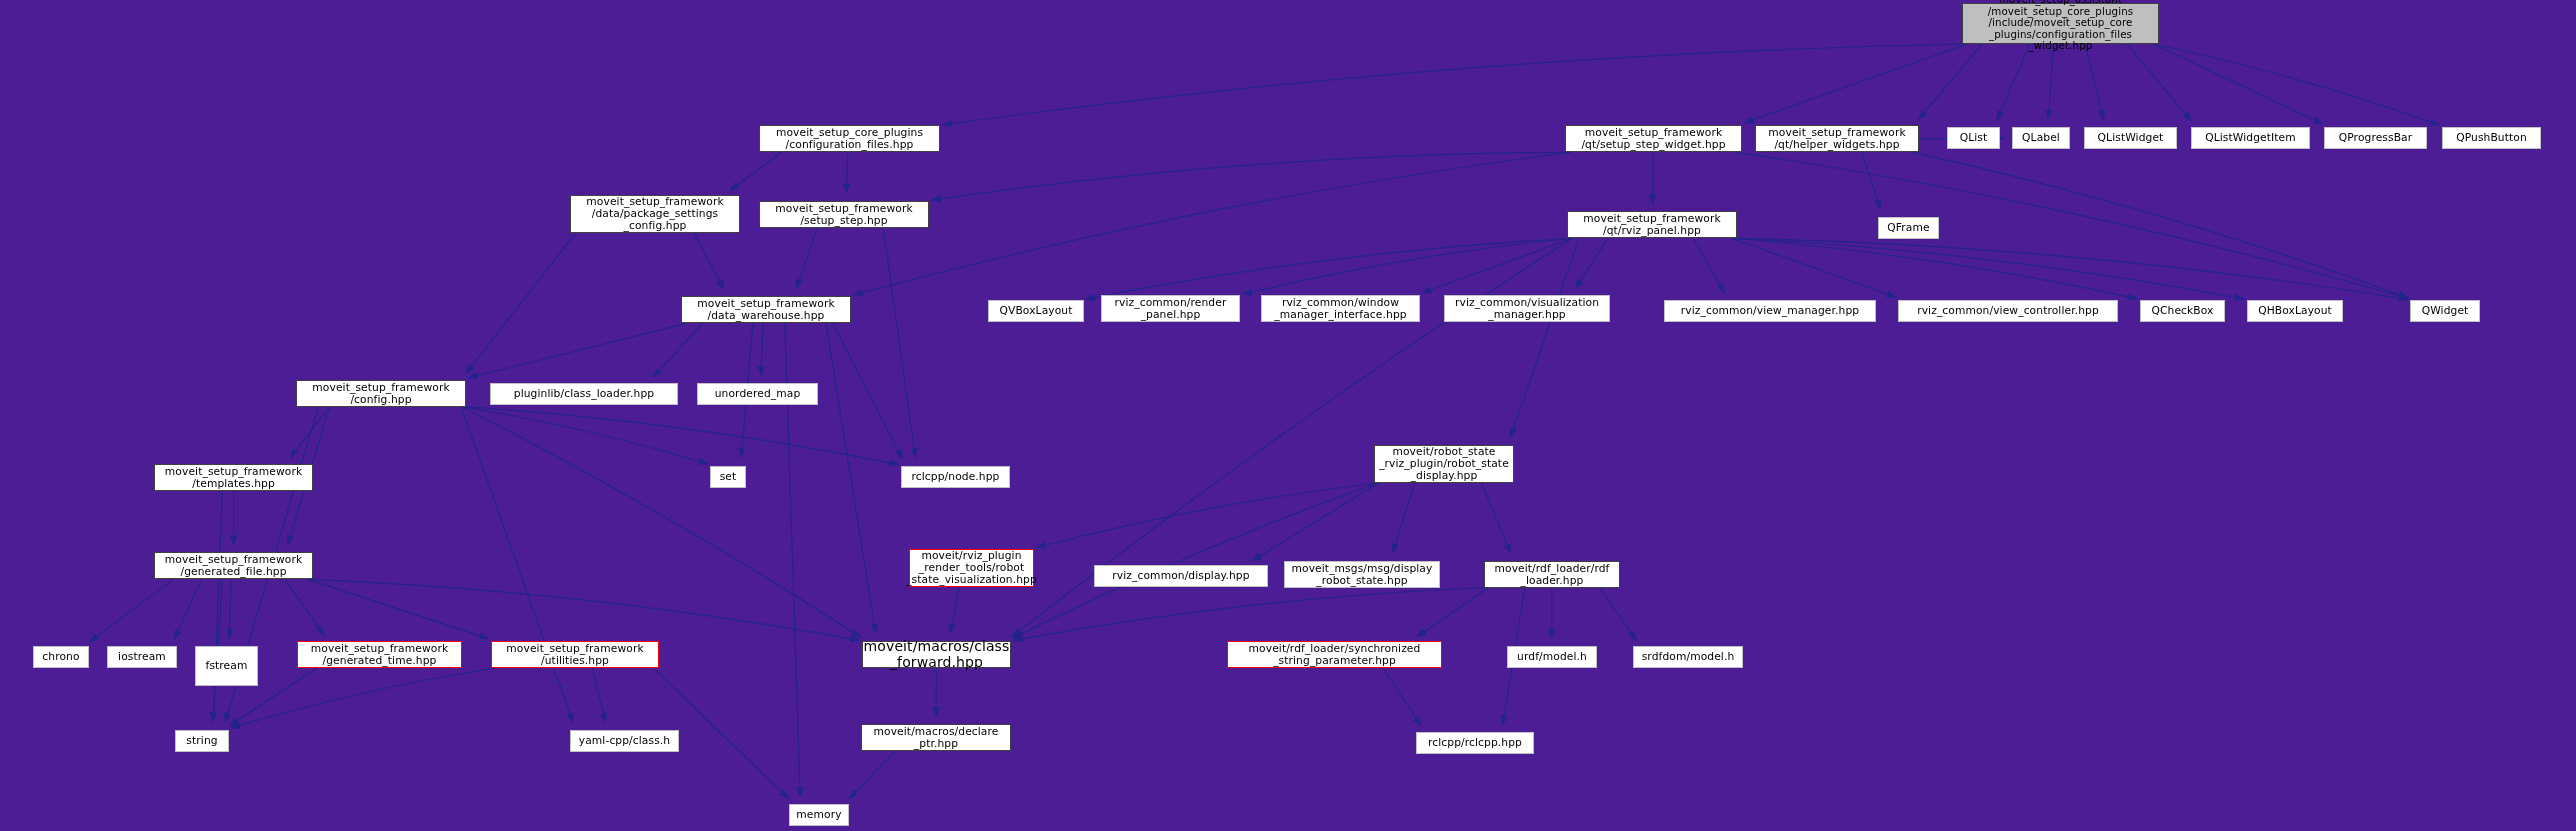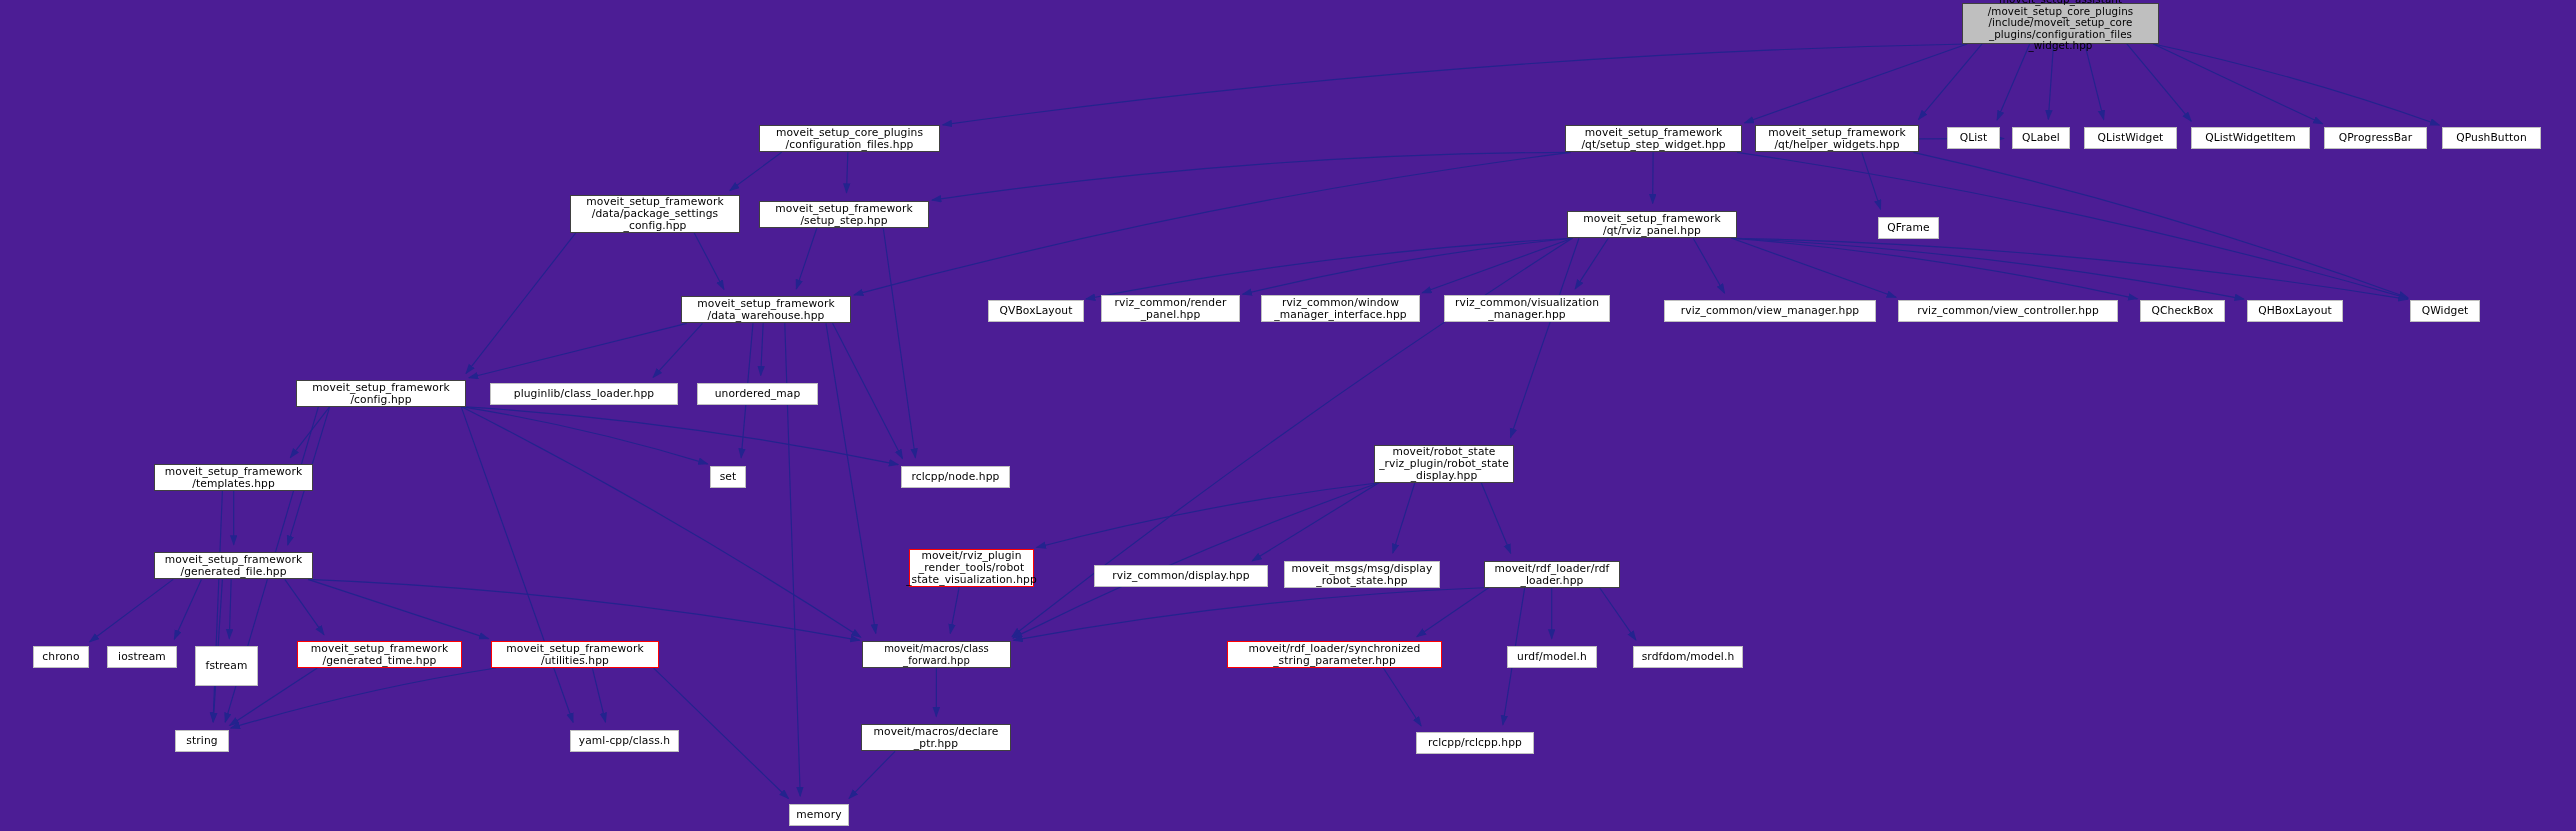--- a/index.html
+++ b/index.html
@@ -175,21 +175,21 @@
 _robot_state.hpp</div>
       <div class="node solid" style="left: 1484px; top: 561px; width: 136px; height: 27px; font-size: 10.7px;">moveit/rdf_loader/rdf
 _loader.hpp</div>
       <div class="node" style="left: 33px; top: 646px; width: 56px; height: 22.4px; font-size: 10.7px;">chrono</div>
       <div class="node" style="left: 107px; top: 646px; width: 70px; height: 22.4px; font-size: 10.7px;">iostream</div>
       <div class="node" style="left: 195px; top: 646px; width: 63px; height: 40px; font-size: 10.7px;">fstream</div>
       <div class="node red" style="left: 297px; top: 641px; width: 165px; height: 27px; font-size: 10.7px;">moveit_setup_framework
 /generated_time.hpp</div>
       <div class="node red" style="left: 491px; top: 641px; width: 168px; height: 27px; font-size: 10.7px;">moveit_setup_framework
 /utilities.hpp</div>
-      <div class="node solid" style="left: 862px; top: 641px; width: 149px; height: 27px; font-size: 10px; text-align: center;">moveit/macros/class
+      <div class="node solid" style="left: 862px; top: 641px; width: 149px; height: 27px; font-size: 14px; text-align: center;">moveit/macros/class
 _forward.hpp</div>
       <div class="node red" style="left: 1227px; top: 641px; width: 215px; height: 27px; font-size: 10.7px;">moveit/rdf_loader/synchronized
 _string_parameter.hpp</div>
       <div class="node" style="left: 1507px; top: 646px; width: 90px; height: 22px; font-size: 10.7px;">urdf/model.h</div>
       <div class="node" style="left: 1633px; top: 646px; width: 110px; height: 22.4px; font-size: 10.7px;">srdfdom/model.h</div>
       <div class="node" style="left: 175px; top: 730px; width: 54px; height: 22.4px; font-size: 10.7px;">string</div>
       <div class="node" style="left: 570px; top: 730px; width: 109px; height: 22.4px; font-size: 10.7px;">yaml-cpp/class.h</div>
       <div class="node solid" style="left: 861px; top: 724px; width: 150px; height: 27px; font-size: 10.7px;">moveit/macros/declare
 _ptr.hpp</div>
       <div class="node" style="left: 1416px; top: 732px; width: 118px; height: 22.4px; font-size: 10.7px;">rclcpp/rclcpp.hpp</div>

